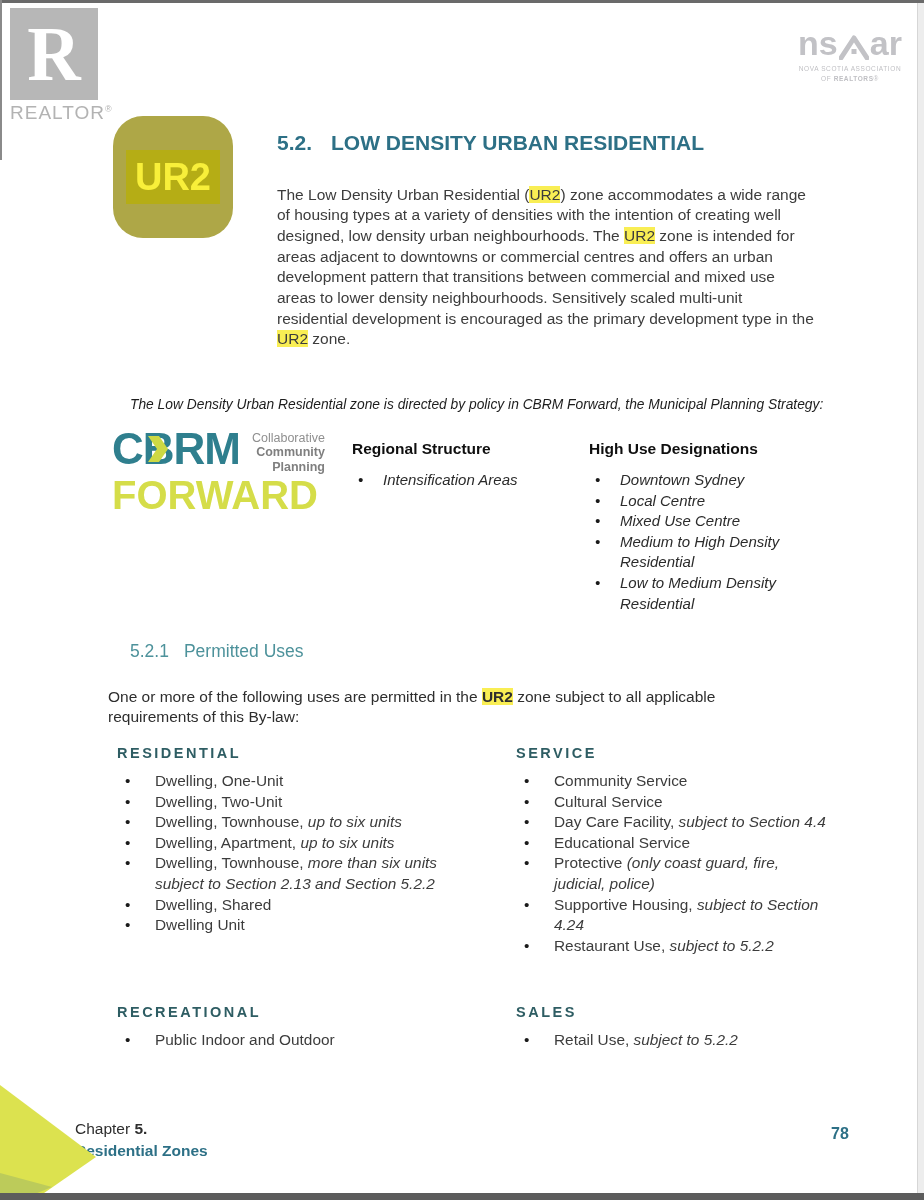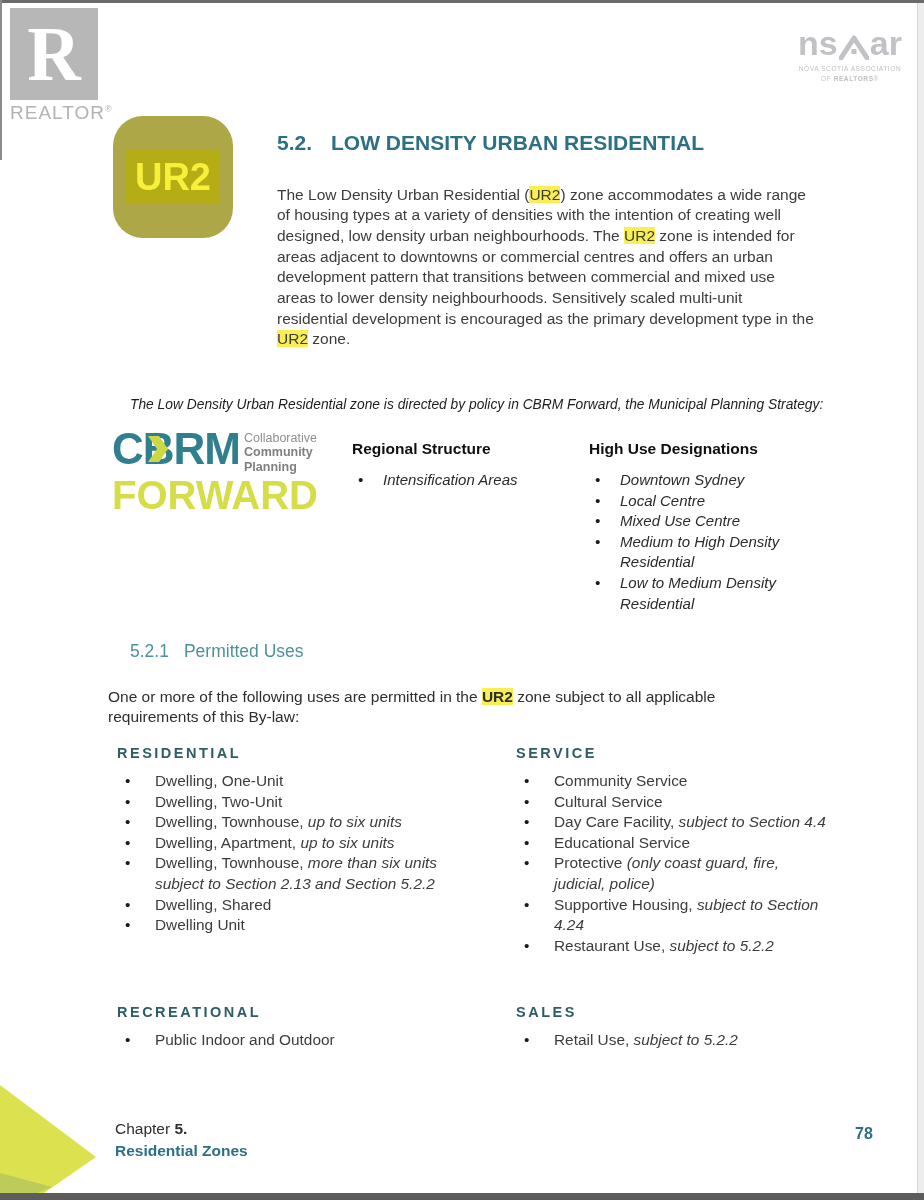--- a/index.html
+++ b/index.html
@@ -39,21 +39,21 @@
   .b{font-weight:bold;}
   .i{font-style:italic;}
 
   .policy-note{position:absolute;left:108px;top:383px;width:760px;font-size:13.8px;font-style:italic;color:#1d1d1d;margin-left:22px;}
 
   
   .cbrm{position:absolute;left:112px;top:429px;width:215px;}
   .cbrm .row1{display:flex;align-items:flex-start;}
   .cbrm .word1{position:relative;color:#2f7f8e;font-size:44px;font-weight:bold;line-height:.9;letter-spacing:-1px;}
   .cbrm .chev{position:absolute;left:36px;top:7px;width:20px;height:26px;background:#cdd944;clip-path:polygon(0 0,55% 0,100% 50%,55% 100%,0 100%,45% 50%);}
-  .cbrm .tag{margin-left:4px;margin-top:2px;color:#8f8f8f;font-size:12.5px;line-height:1.15;}
+  .cbrm .tag{margin-left:12px;margin-top:2px;color:#8f8f8f;font-size:12.5px;line-height:1.15;text-align:right;}
   .cbrm .tag .b{color:#7f7f7f;}
   .cbrm .word2{color:#d5dd49;font-size:40px;font-weight:bold;line-height:1;letter-spacing:0;margin-top:1px;}
 
   
   .pcol{position:absolute;top:440px;}
   .pcol.c1{left:352px;width:210px;}
   .pcol.c2{left:589px;width:215px;}
   .pcol h3{margin:0;font-size:15.5px;color:#0f0f0f;font-weight:bold;}
   ul.doclist{list-style:none;margin:12px 0 0 0;padding:0;font-size:15px;line-height:20.6px;}
   ul.doclist li{position:relative;padding-left:31px;}
@@ -65,23 +65,23 @@
   .perm-intro{position:absolute;left:108px;top:671px;width:648px;font-size:15.5px;line-height:20.7px;color:#2e2e2e;}
 
   .uses{position:absolute;left:117px;top:745px;width:716px;display:grid;grid-template-columns:351px 1fr;row-gap:26px;column-gap:0;gap:48px;}
   .uses h3{margin:0 0 10px 0;font-size:14.5px;letter-spacing:2.5px;color:#2e5d63;font-weight:bold;}
   .uses ul.doclist{margin-top:0;font-size:15.4px;color:#3c3c3c;}
   .uses ul.doclist li{padding-left:38px;}
   .uses ul.doclist li::before{left:8px;}
 
   
   .footer-arrow{position:absolute;left:0;top:1085px;width:100px;height:115px;z-index:4;}
-  .chapter{position:absolute;left:75px;top:1118px;font-size:15.5px;line-height:22px;color:#2e2e2e;margin-left:40px;}
+  .chapter{position:absolute;left:75px;top:1118px;font-size:15.5px;line-height:22px;color:#2e2e2e;}
   .chapter .title{color:#2d7086;font-weight:bold;}
-  .pagenum{position:absolute;left:844px;top:1125px;width:40px;text-align:center;color:#2d7086;font-size:16px;font-weight:bold;}
+  .pagenum{position:absolute;left:820px;top:1125px;width:40px;text-align:center;color:#2d7086;font-size:16px;font-weight:bold;}
 </style>
 </head>
 <body>
 
 <div class="page">
   <div class="edge-top"></div>
   <div class="edge-left"></div>
   <div class="edge-right"></div>
 
   <div class="realtor">

